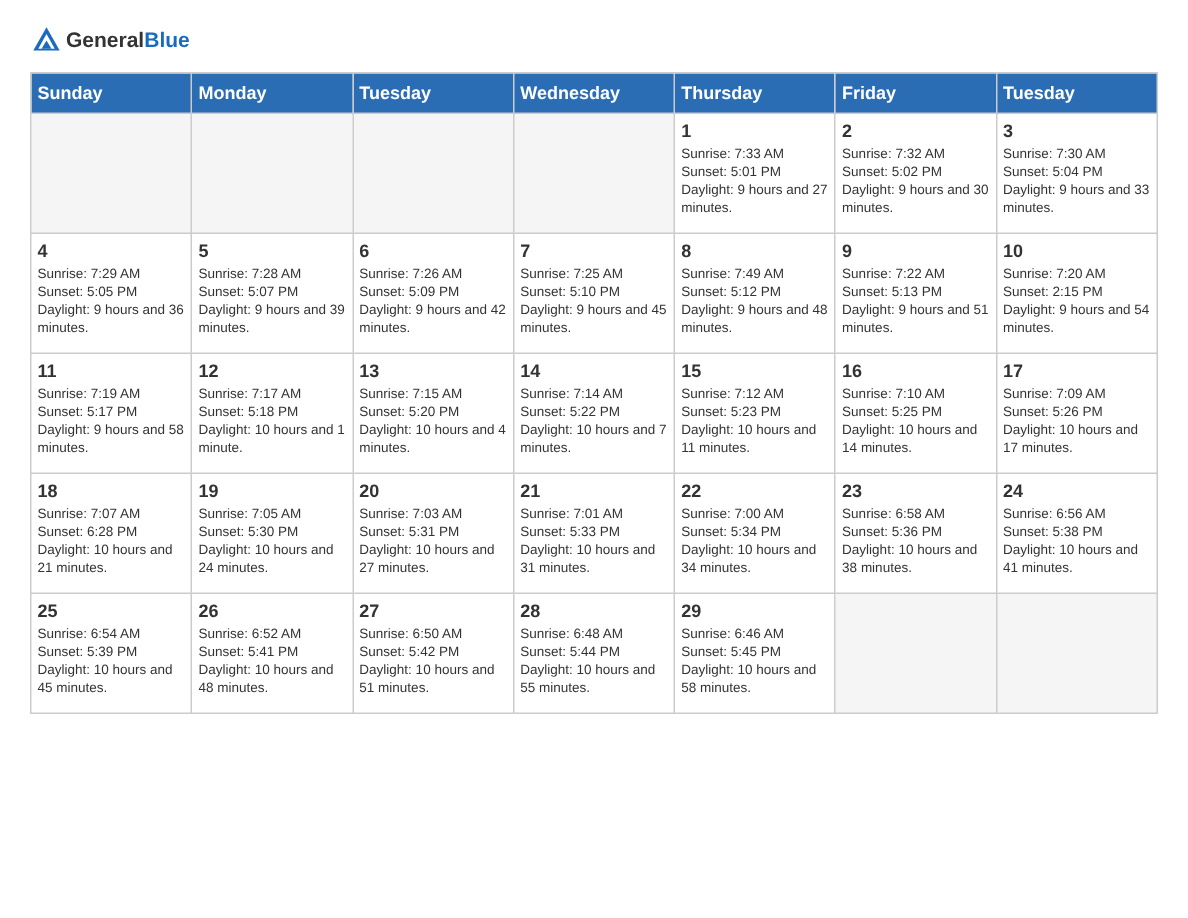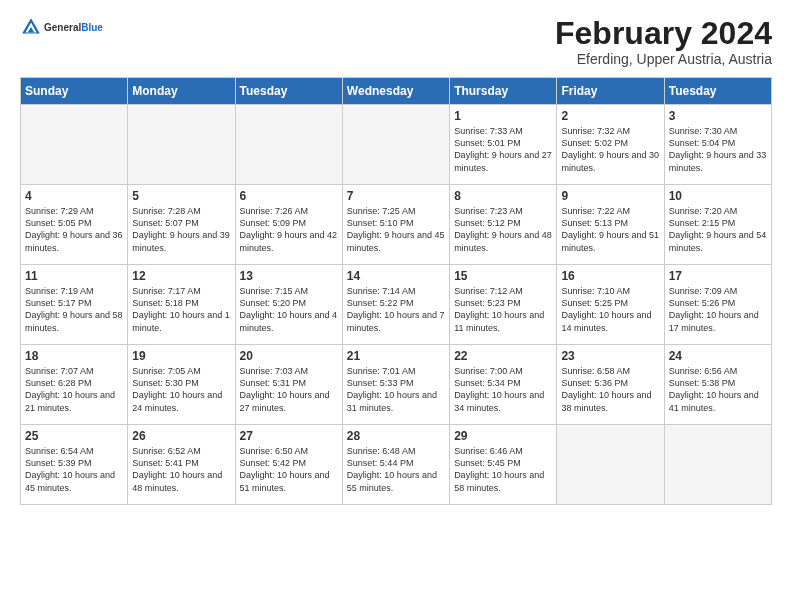--- a/index.html
+++ b/index.html
@@ -19,21 +19,21 @@
       justify-content: space-between;
       align-items: flex-start;
       margin-bottom: 10px;
     }
     .logo {
       display: flex;
       align-items: center;
       gap: 2px;
     }
     .logo-text {
-      font-size: 10px;
+      font-size: 14px;
       font-weight: bold;
       color: #333;
       line-height: 1.1;
     }
     .logo-text span { color: #1a6bbf; }
     .logo-icon {
       width: 22px;
       height: 22px;
     }
     .title-area {
@@ -98,24 +98,20 @@
     <div class="logo">
       <svg class="logo-icon" viewBox="0 0 40 40" xmlns="http://www.w3.org/2000/svg">
         <polygon points="20,4 36,32 4,32" fill="#1a6bbf"></polygon>
         <polygon points="20,12 30,30 10,30" fill="#fff"></polygon>
         <polygon points="20,20 26,30 14,30" fill="#1a6bbf"></polygon>
       </svg>
       <div class="logo-text">
         <div>General<span>Blue</span></div>
       </div>
     </div>
-    <div class="title-area">
-      <div class="main-title">February 2024</div>
-      <div class="subtitle">Eferding, Upper Austria, Austria</div>
-    </div>
   </div>
 
   <table class="calendar">
     <thead>
       <tr>
       <th>Sunday</th>
           <th>Monday</th>
           <th>Tuesday</th>
           <th>Wednesday</th>
           <th>Thursday</th>
@@ -175,21 +171,21 @@
           </td>
           <td>
             <span class="day-num">7</span>
             <div class="day-info">Sunrise: 7:25 AM
 Sunset: 5:10 PM
 Daylight: 9 hours
 and 45 minutes.</div>
           </td>
           <td>
             <span class="day-num">8</span>
-            <div class="day-info">Sunrise: 7:23 AM
+            <div class="day-info">Sunrise: 7:49 AM
 Sunset: 5:12 PM
 Daylight: 9 hours
 and 48 minutes.</div>
           </td>
           <td>
             <span class="day-num">9</span>
             <div class="day-info">Sunrise: 7:22 AM
 Sunset: 5:13 PM
 Daylight: 9 hours
 and 51 minutes.</div>

